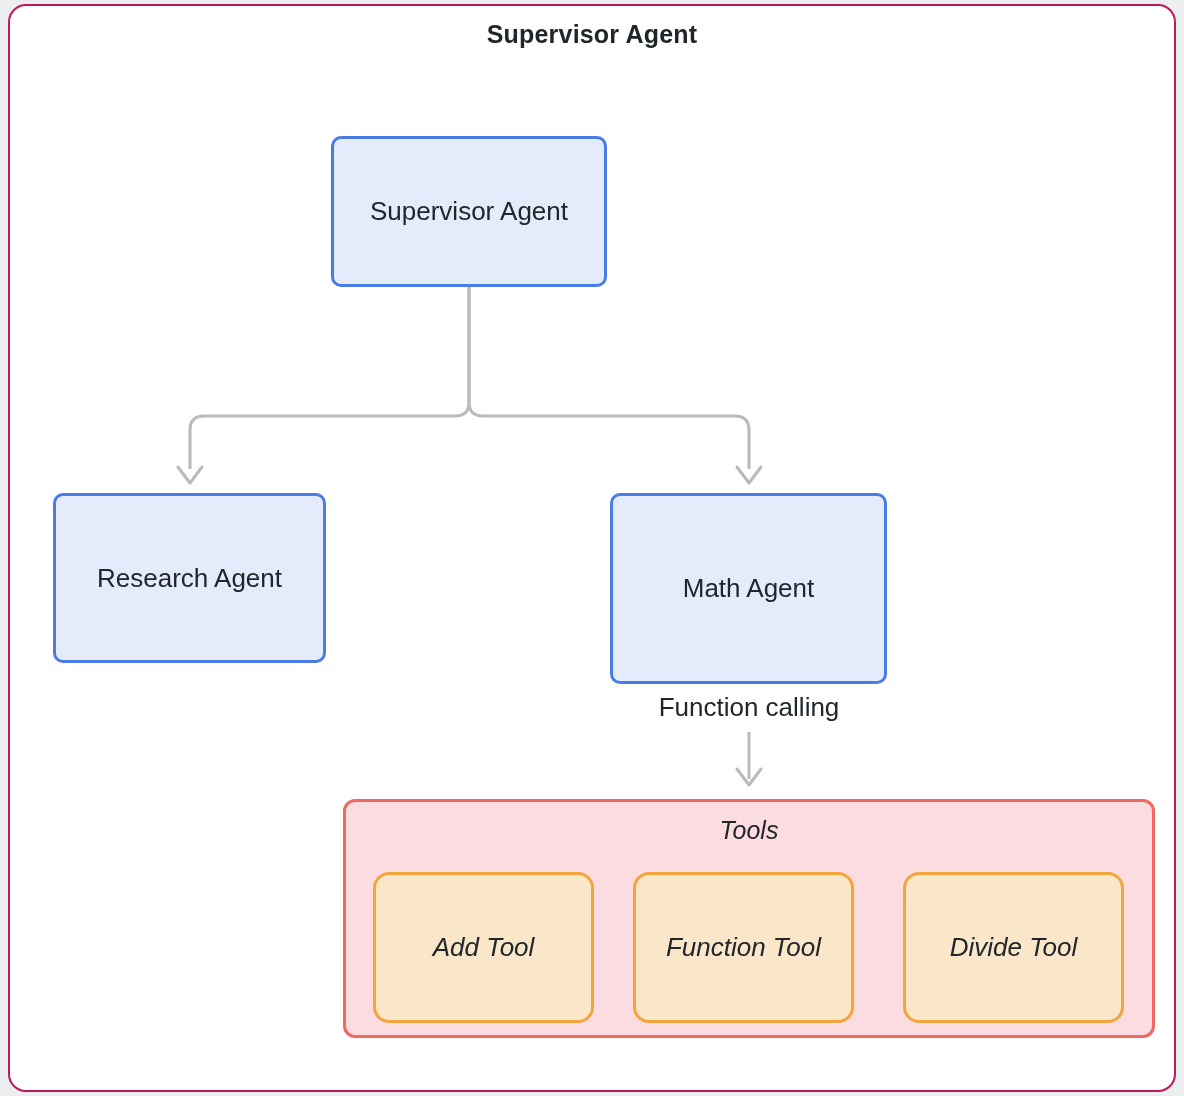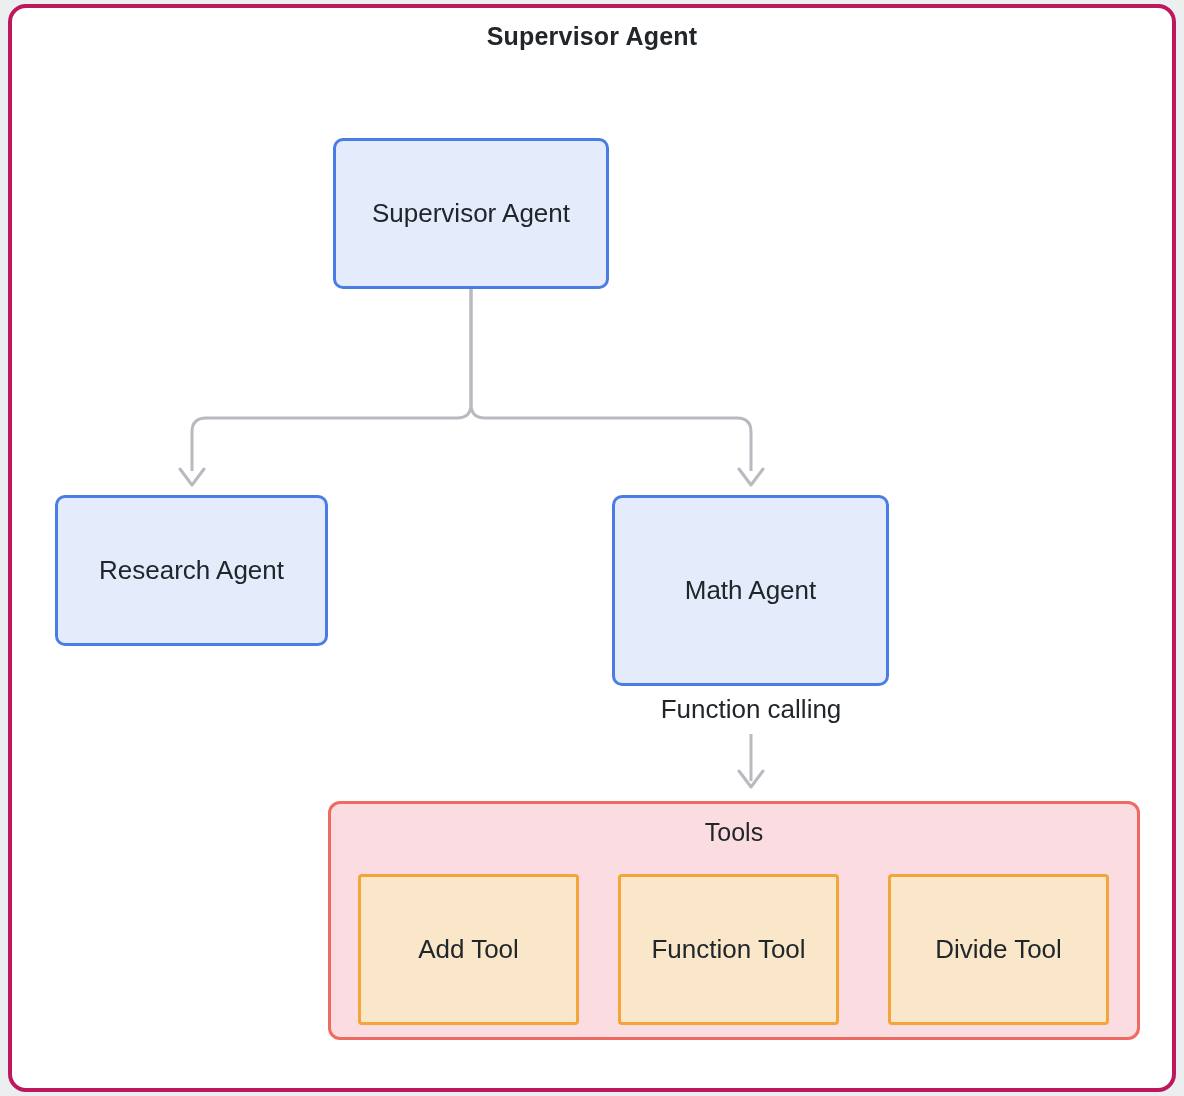--- a/index.html
+++ b/index.html
@@ -13,21 +13,21 @@
   }
   .stage {
     position: relative;
     width: 1184px;
     height: 1096px;
   }
   .card {
     position: absolute;
     left: 8px; top: 4px; right: 8px; bottom: 4px;
     background: #ffffff;
-    border: 4px solid #be185d;
+    border: 2px solid #be185d;
     border-radius: 18px;
   }
   .card-title {
     position: absolute;
     left: 0; right: 0; top: 14px;
     text-align: center;
     font-size: 25px;
     font-weight: bold;
     color: var(--text, #21262b);
     letter-spacing: 0.2px;
@@ -55,59 +55,60 @@
     align-items: center;
     justify-content: center;
     background: var(--agent-fill, #e4ebfb);
     border: 3px solid var(--agent-border, #4a7ce8);
     border-radius: 10px;
     font-size: 26px;
     color: var(--text, #21262b);
     box-sizing: border-box;
   }
   .node-supervisor { left: 321px; top: 130px; width: 276px; height: 151px; }
-  .node-research   { left: 43px;  top: 487px; width: 273px; height: 151px; }
+  .node-research   { left: 43px;  top: 487px; width: 273px; height: 170px; }
   .node-math       { left: 600px; top: 487px; width: 277px; height: 191px; }
   .edge-label {
     position: absolute;
     z-index: 3;
     transform: translate(-50%, -50%);
     font-size: 26px;
     color: var(--text, #21262b);
     white-space: nowrap;
   }
   .edge-label-dynamic  { left: 460px; top: 341px; }
   .edge-label-function { left: 739px; top: 701px; }
   .tools-cluster {
     position: absolute;
-    left: 316px; top: 793px;
+    left: 333px; top: 793px;
     width: 812px; height: 239px;
     background: var(--tools-fill, #fbdce0);
     border: 3px solid var(--tools-border, #ee6a63);
     border-radius: 12px;
     box-sizing: border-box;
     z-index: 2;
+    font-style: italic;
   }
   .tools-title {
     position: absolute;
     left: 0; right: 0; top: 14px;
     text-align: center;
     font-size: 25px;
     color: var(--text, #21262b);
   }
   .tool {
     position: absolute;
     top: 70px;
     width: 221px; height: 151px;
     display: flex;
     align-items: center;
     justify-content: center;
     background: var(--tool-fill, #fae7ca);
     border: 3px solid var(--tool-border, #f3a43b);
-    border-radius: 4px;
+    border-radius: 16px;
     font-size: 26px;
     color: var(--text, #21262b);
     box-sizing: border-box;
   }
   .tool-add      { left: 27px; }
   .tool-multiply { left: 287px; }
   .tool-divide   { left: 557px; align-items: center; }
 </style>
 </head>
 <body>

